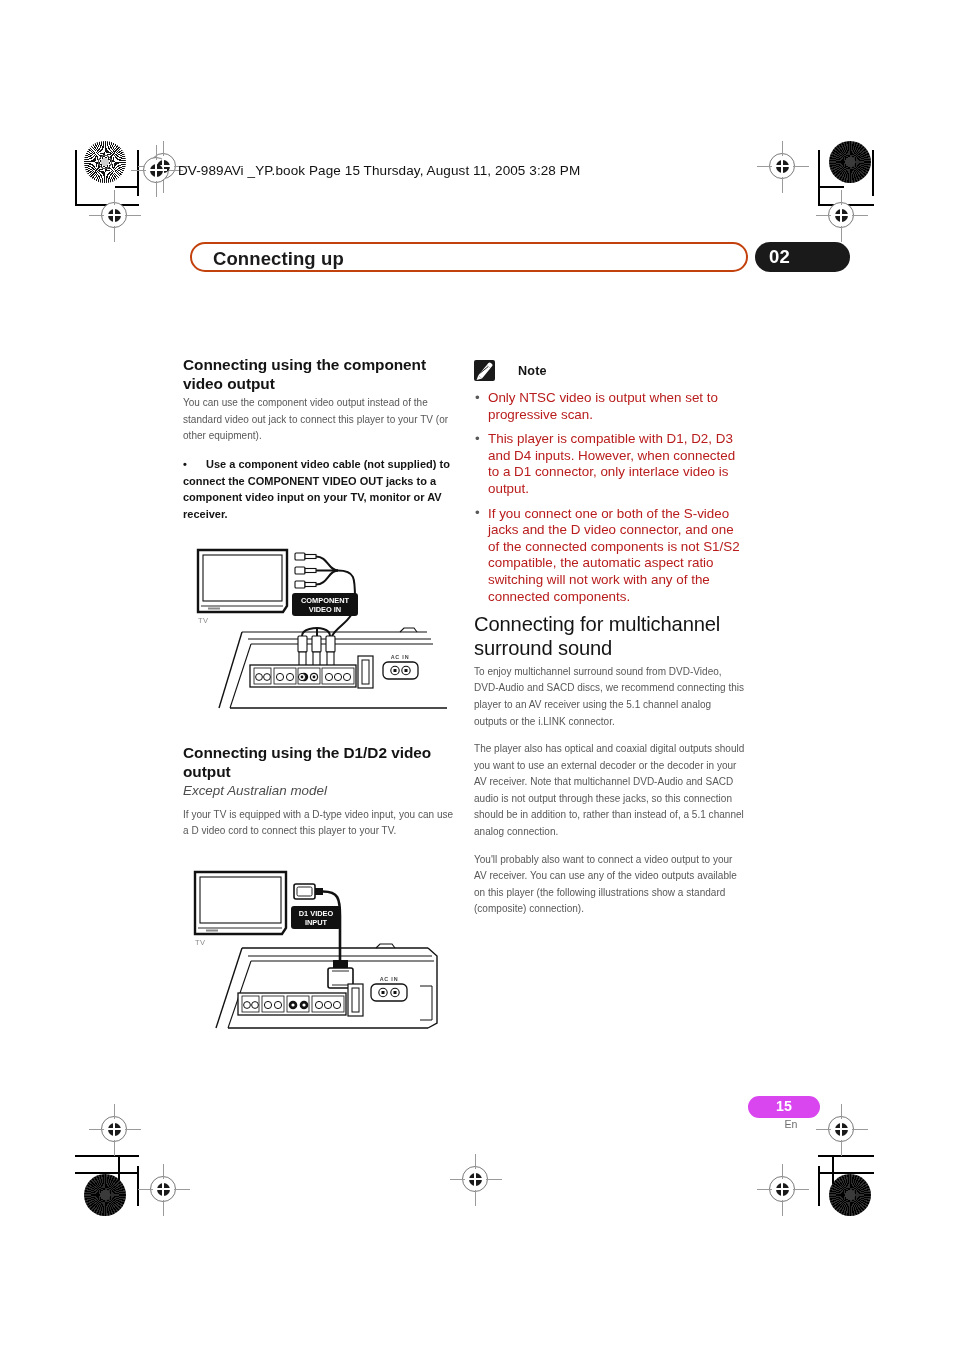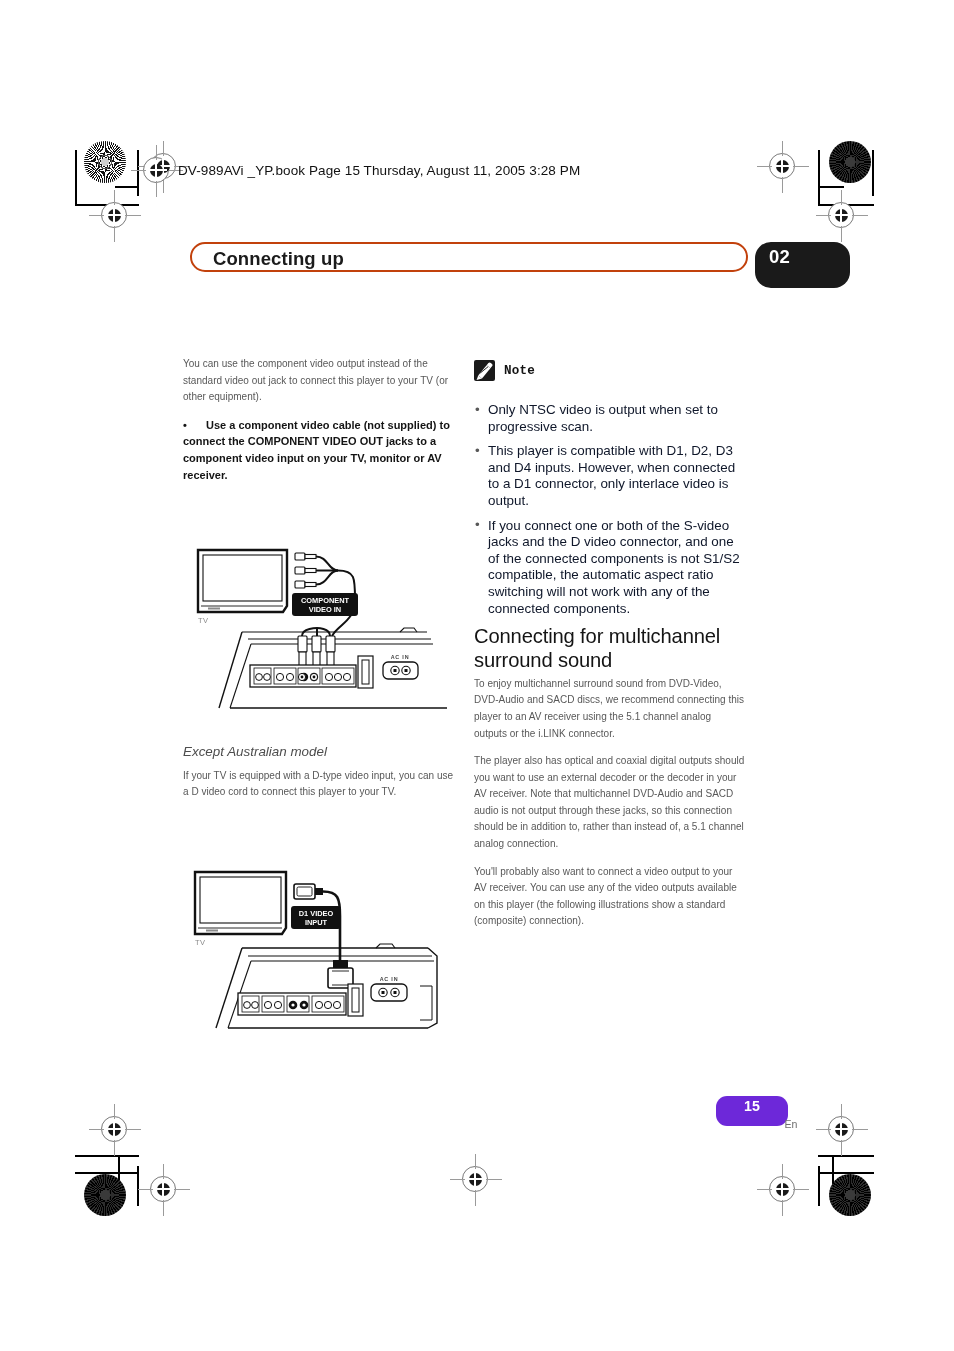--- a/index.html
+++ b/index.html
@@ -84,21 +84,21 @@
     position: absolute;
     left: 21px; top: 4px;
     font-size: 18.5px;
     font-weight: bold;
     color: #1b1b1b;
     letter-spacing: 0.1px;
   }
   .header-chapno {
     position: absolute;
     left: 565px; top: 0;
-    width: 95px; height: 46px;
+    width: 95px; height: 30px;
     background: #1a1a1a;
     border-radius: 16px;
   }
   .header-chapno .num {
     position: absolute;
     left: 14px; top: 4px;
     font-size: 18.5px;
     font-weight: bold;
     color: #fff;
     letter-spacing: 0.2px;
@@ -151,23 +151,22 @@
     color: #141414;
     text-indent: 0;
   }
   p.bulletbold .bdot {
     display: inline-block;
     width: 23px;
   }
 
   
   .note-head {
-    display: flex; align-items: center; gap: 9px;
-    margin: 0 0 21px 0;
-    font-family: Liberation Mono, monospace;
+    display: flex; align-items: center; gap: 23px;
+    margin: 0 0 9px 0;
   }
   .note-icon {
     width: 21px; height: 21px;
     background: #1a1a1a;
     border-radius: 2px;
     position: relative;
     flex: none;
   }
   .note-label {
     font-size: 12.6px; font-weight: bold; color: #141414;
@@ -175,40 +174,40 @@
   }
   ul.notes {
     margin: 0; padding: 0; list-style: none;
   }
   ul.notes li {
     position: relative;
     padding-left: 14px;
     margin-bottom: 8px;
     font-size: 13.4px;
     line-height: 16.6px;
-    color: #0f172a;
+    color: #b91c1c;
   }
   ul.notes li::before {
     content: "\2022";
     position: absolute; left: 1px; top: -0.5px;
     color: #585858;
     font-size: 13.4px;
   }
 
   
   .figure { position: absolute; }
   .fig1 { left: 195px; top: 544px; width: 252px; height: 172px; }
   .fig2 { left: 190px; top: 868px; width: 258px; height: 172px; }
 
   
   .pagepill {
     position: absolute;
-    left: 716px; top: 1096px;
-    width: 72px; height: 30px;
-    background: #6d28d9;
+    left: 748px; top: 1096px;
+    width: 72px; height: 22px;
+    background: #d946ef;
     border-radius: 11px;
   }
   .pagepill .n {
     position: absolute;
     width: 100%; top: 2px;
     text-align: center;
     color: #fff; font-weight: bold; font-size: 14.2px;
   }
   .pagelang {
     position: absolute;
@@ -290,20 +289,21 @@
 <div class="header-band">
   <div class="header-pill">
     <div class="label">Connecting up</div>
   </div>
   <div class="header-chapno">
     <div class="num">02</div>
   </div>
 </div>
 
 <div class="col col-left">
+  <h2 class="sec">Connecting using the component video output</h2>
   <p class="body">You can use the component video output instead of the standard video out jack to connect this player to your TV (or other equipment).</p>
   <p class="bulletbold"><span class="bdot">•</span><span>Use a component video cable (not supplied) to connect the COMPONENT VIDEO OUT jacks to a component video input on your TV, monitor or AV receiver.</span></p>
 </div>
 
 <div class="figure fig1">
   <svg width="252" height="172" viewBox="0 0 252 172">
 
     <g>
       <path d="M3 6 L92 6 L92 62 L88 68 L3 68 Z" fill="#fff" stroke="#111" stroke-width="2.4"></path>
       <rect x="8" y="11" width="79" height="46" fill="#fff" stroke="#111" stroke-width="1.1"></rect>
@@ -389,20 +389,21 @@
       <rect x="188" y="118" width="35" height="17" rx="5" fill="#fff" stroke="#111" stroke-width="1.3"></rect>
       <circle cx="200" cy="126.5" r="4.2" fill="#fff" stroke="#111" stroke-width="1.1"></circle>
       <circle cx="211" cy="126.5" r="4.2" fill="#fff" stroke="#111" stroke-width="1.1"></circle>
       <rect x="198.5" y="125" width="3" height="3" fill="#111"></rect>
       <rect x="209.5" y="125" width="3" height="3" fill="#111"></rect>
     </g>
   </svg>
 </div>
 
 <div class="col" style="left:183px; top:744px;">
+  <h2 class="sec">Connecting using the D1/D2 video output</h2>
   <p class="ital">Except Australian model</p>
   <p class="body tight">If your TV is equipped with a D-type video input, you can use a D video cord to connect this player to your TV.</p>
 </div>
 
 <div class="figure fig2">
   <svg width="258" height="172" viewBox="0 0 258 172">
     <g>
       <path d="M5 4 L96 4 L96 60 L92 66 L5 66 Z" fill="#fff" stroke="#111" stroke-width="2.4"></path>
       <rect x="10" y="9" width="81" height="46" fill="#fff" stroke="#111" stroke-width="1.1"></rect>
       <path d="M8 60 L92 60" stroke="#111" stroke-width="0.9"></path>

